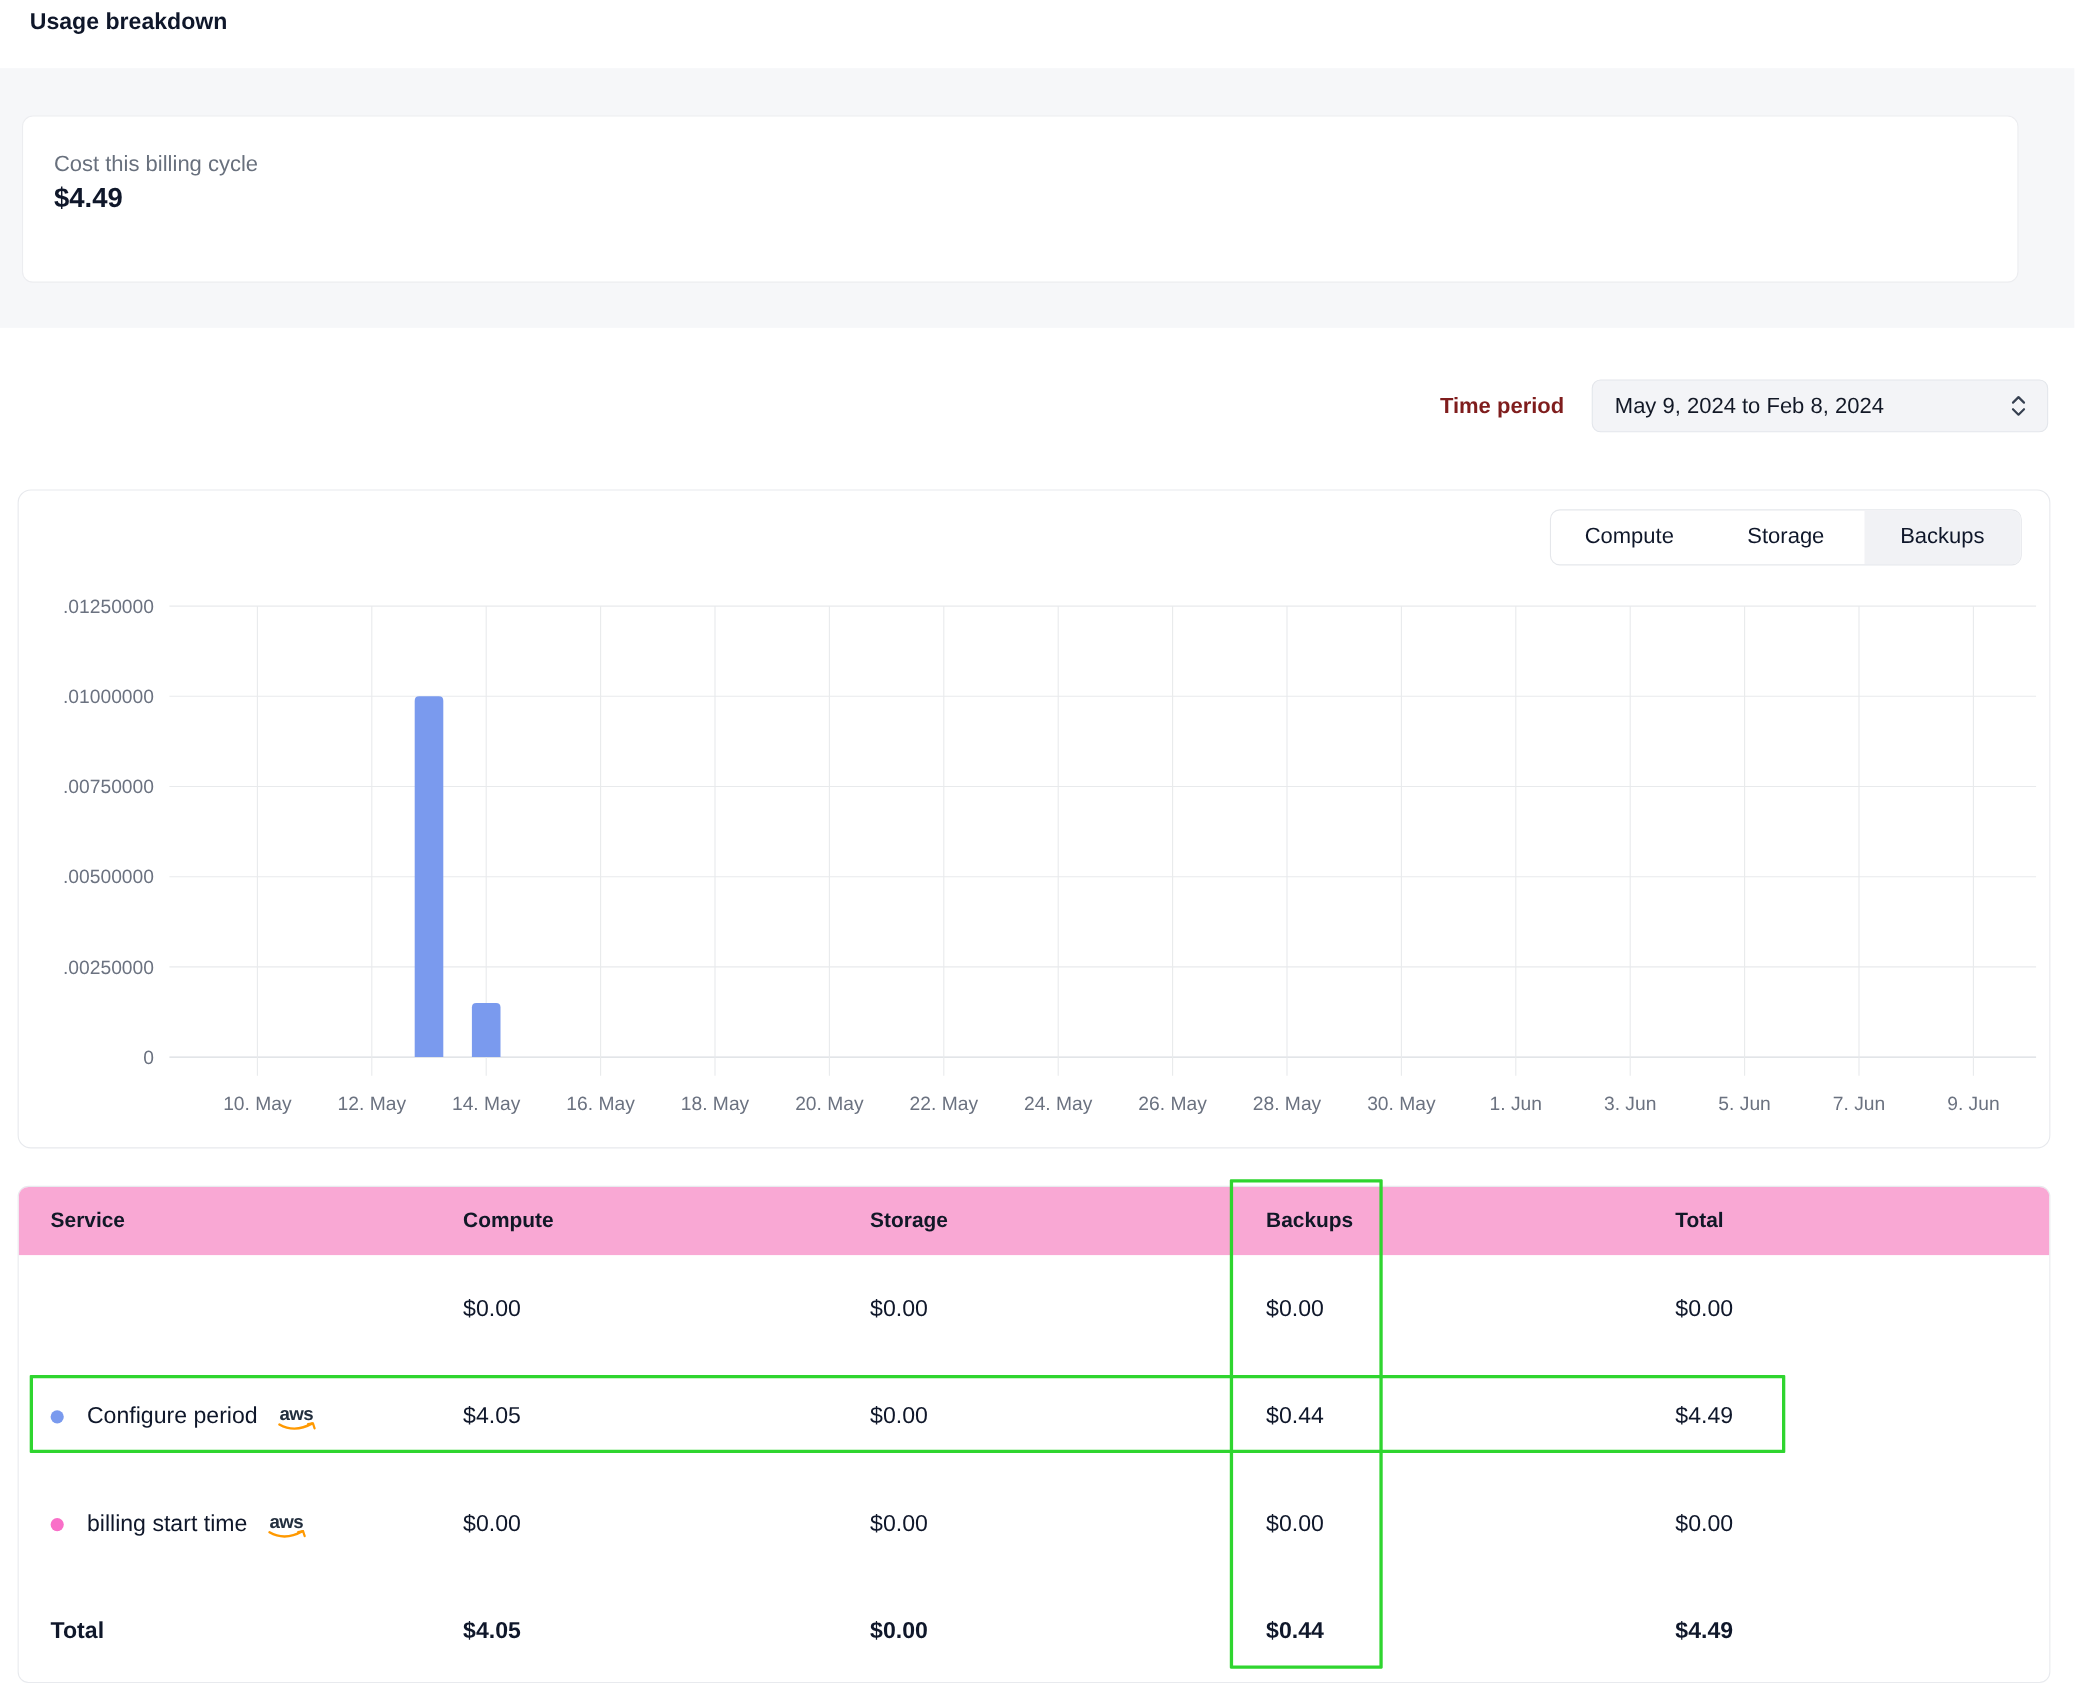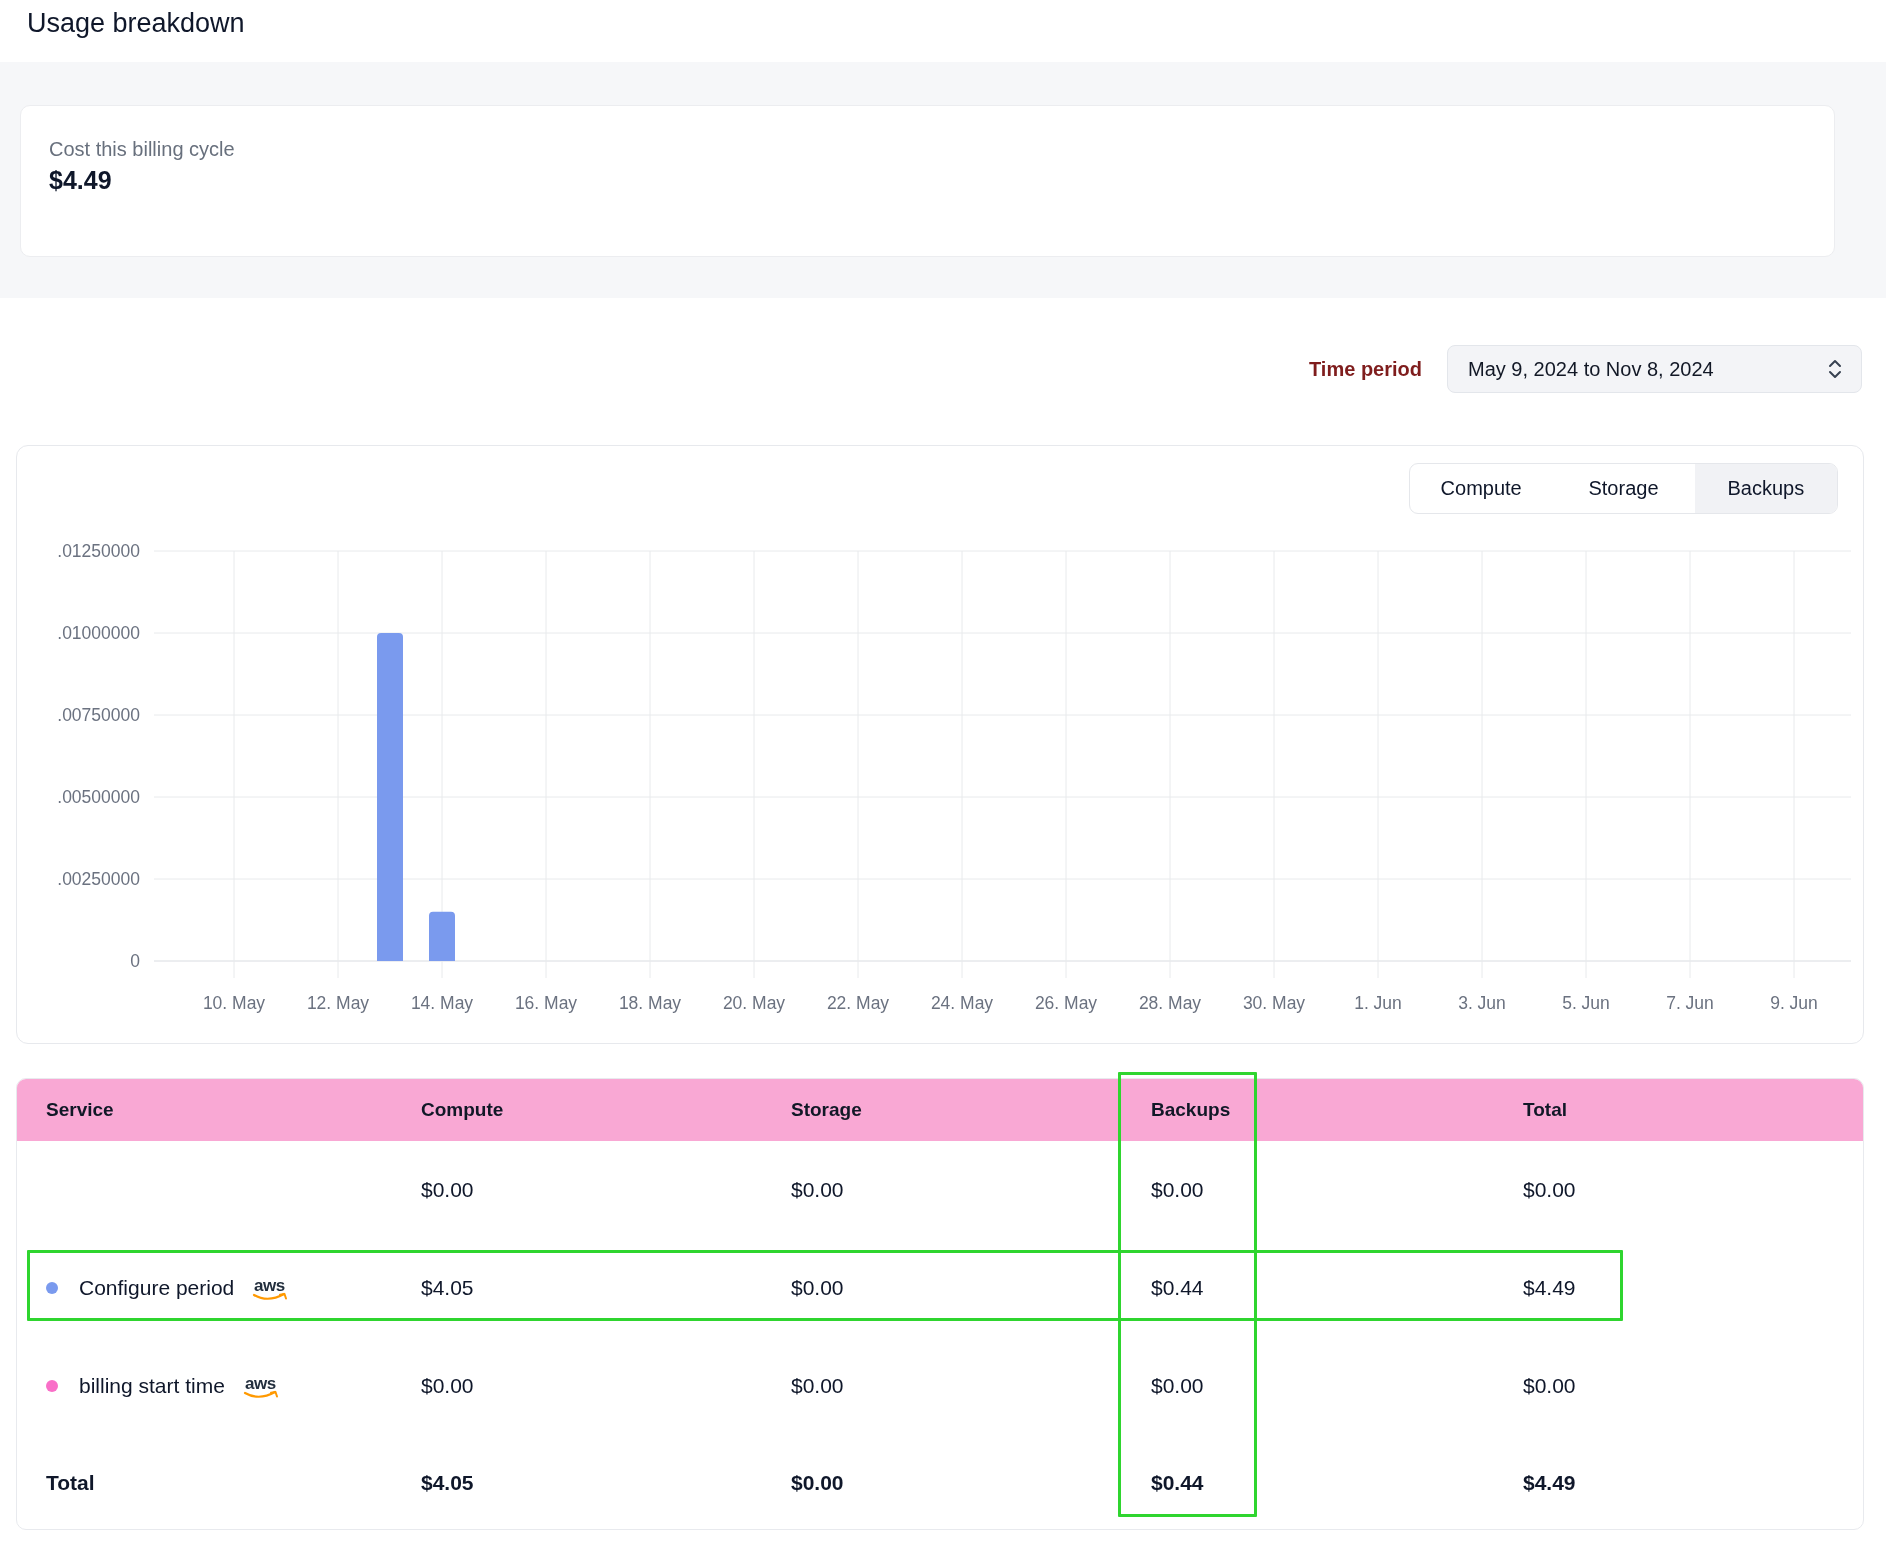--- a/index.html
+++ b/index.html
@@ -3,21 +3,21 @@
 <meta charset="utf-8">
 <style>
   html,body{margin:0;padding:0;}
   body{
     width:1886px;height:1548px;position:relative;background:#ffffff;
     font-family:"Liberation Sans",sans-serif;color:#0f172a;overflow:hidden;
   }
   .abs{position:absolute;}
 
   
-  .page-title{left:27px;top:8px;font-size:27px;font-weight:400;color:#0f172a;}
+  .page-title{left:27px;top:8px;font-size:21px;font-weight:700;color:#0f172a;}
 
   
   .gray-band{left:0;top:62px;width:1886px;height:236px;background:#f6f7f9;}
   .cost-card{left:35px;top:105px;width:1815px;height:152px;background:#fff;border:1px solid #ecedf0;border-radius:10px;box-sizing:border-box;}
   .cost-label{left:28px;top:32px;font-size:20px;color:#68707d;}
   .cost-value{left:28px;top:60px;font-size:25px;font-weight:700;color:#0f172a;}
 
   
   .tp-label{top:358px;right:464px;font-size:20px;font-weight:700;color:#7f1d1d;}
   .tp-select{
@@ -63,21 +63,21 @@
 
 <div class="abs gray-band">
   <div class="abs cost-card" style="left:20px;top:43px;">
     <div class="abs cost-label">Cost this billing cycle</div>
     <div class="abs cost-value">$4.49</div>
   </div>
 </div>
 
 <div class="abs tp-label">Time period</div>
 <div class="abs tp-select">
-  <span class="val">May 9, 2024 to Nov 8, 2024</span>
+  <span class="val">May 9, 2024 to Feb 8, 2024</span>
   <svg width="20" height="24" viewBox="0 0 20 24">
     <path d="M5 9 L10 4 L15 9" fill="none" stroke="#374151" stroke-width="2" stroke-linecap="round" stroke-linejoin="round"></path>
     <path d="M5 15 L10 20 L15 15" fill="none" stroke="#374151" stroke-width="2" stroke-linecap="round" stroke-linejoin="round"></path>
   </svg>
 </div>
 
 <div class="abs chart-card">
   <div class="tabs">
     <div class="tab">Compute</div>
     <div class="tab">Storage</div>

